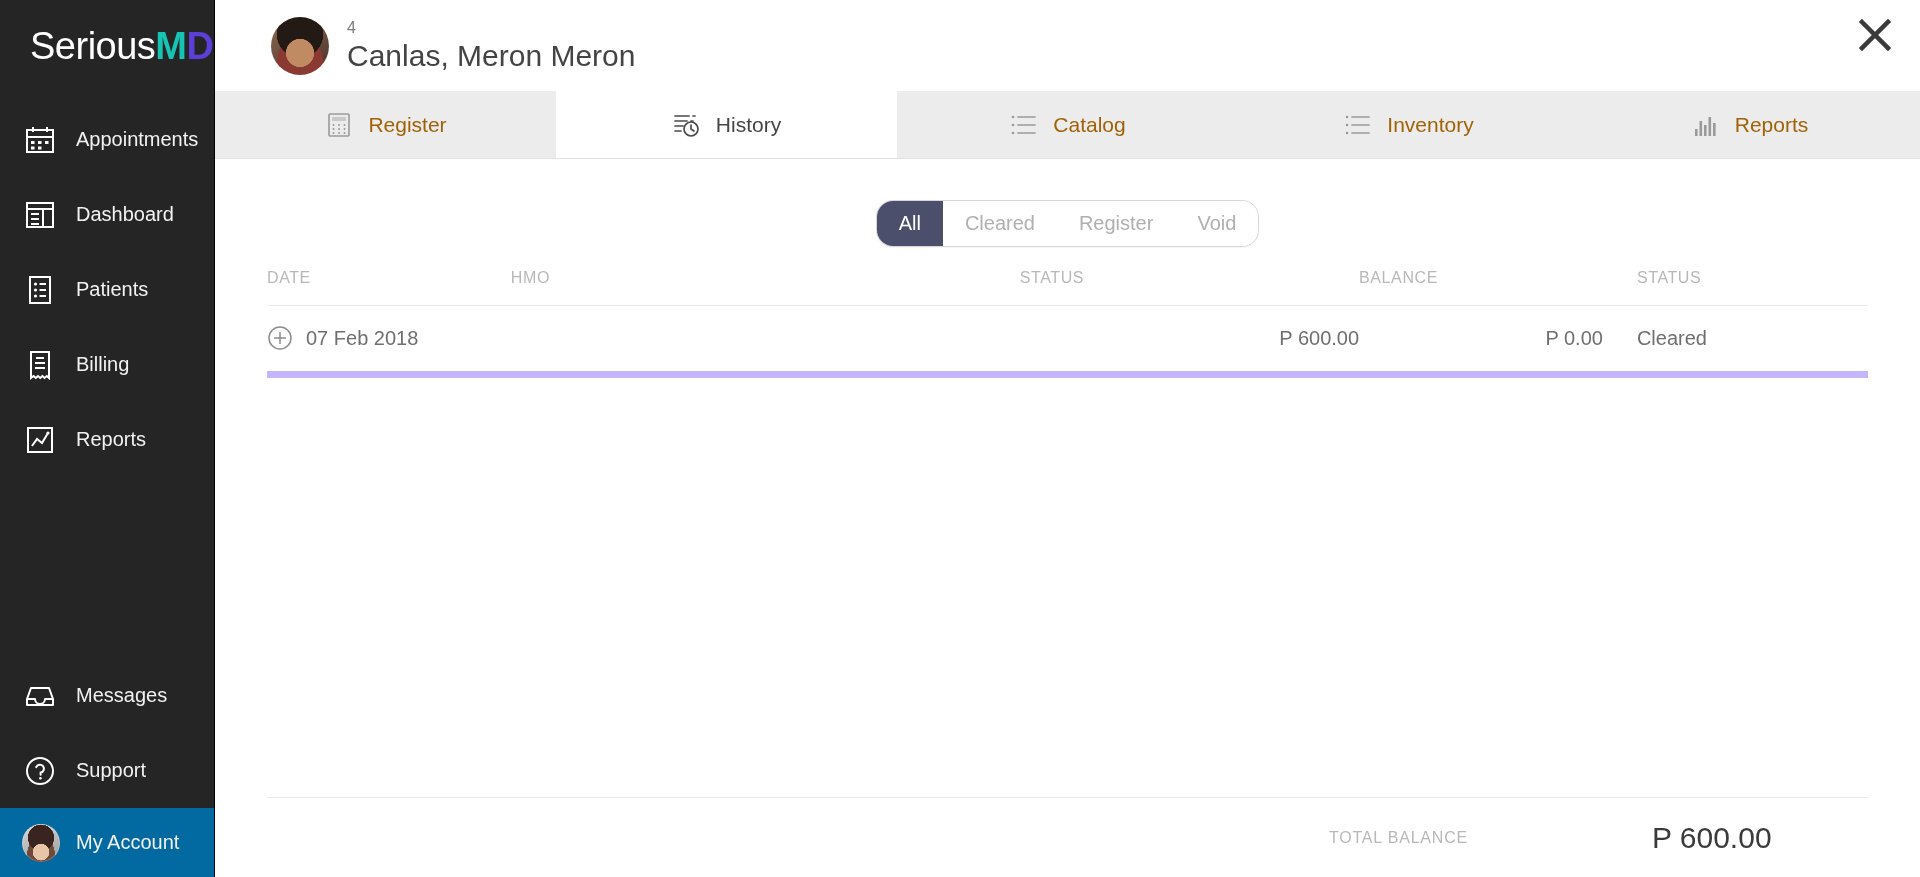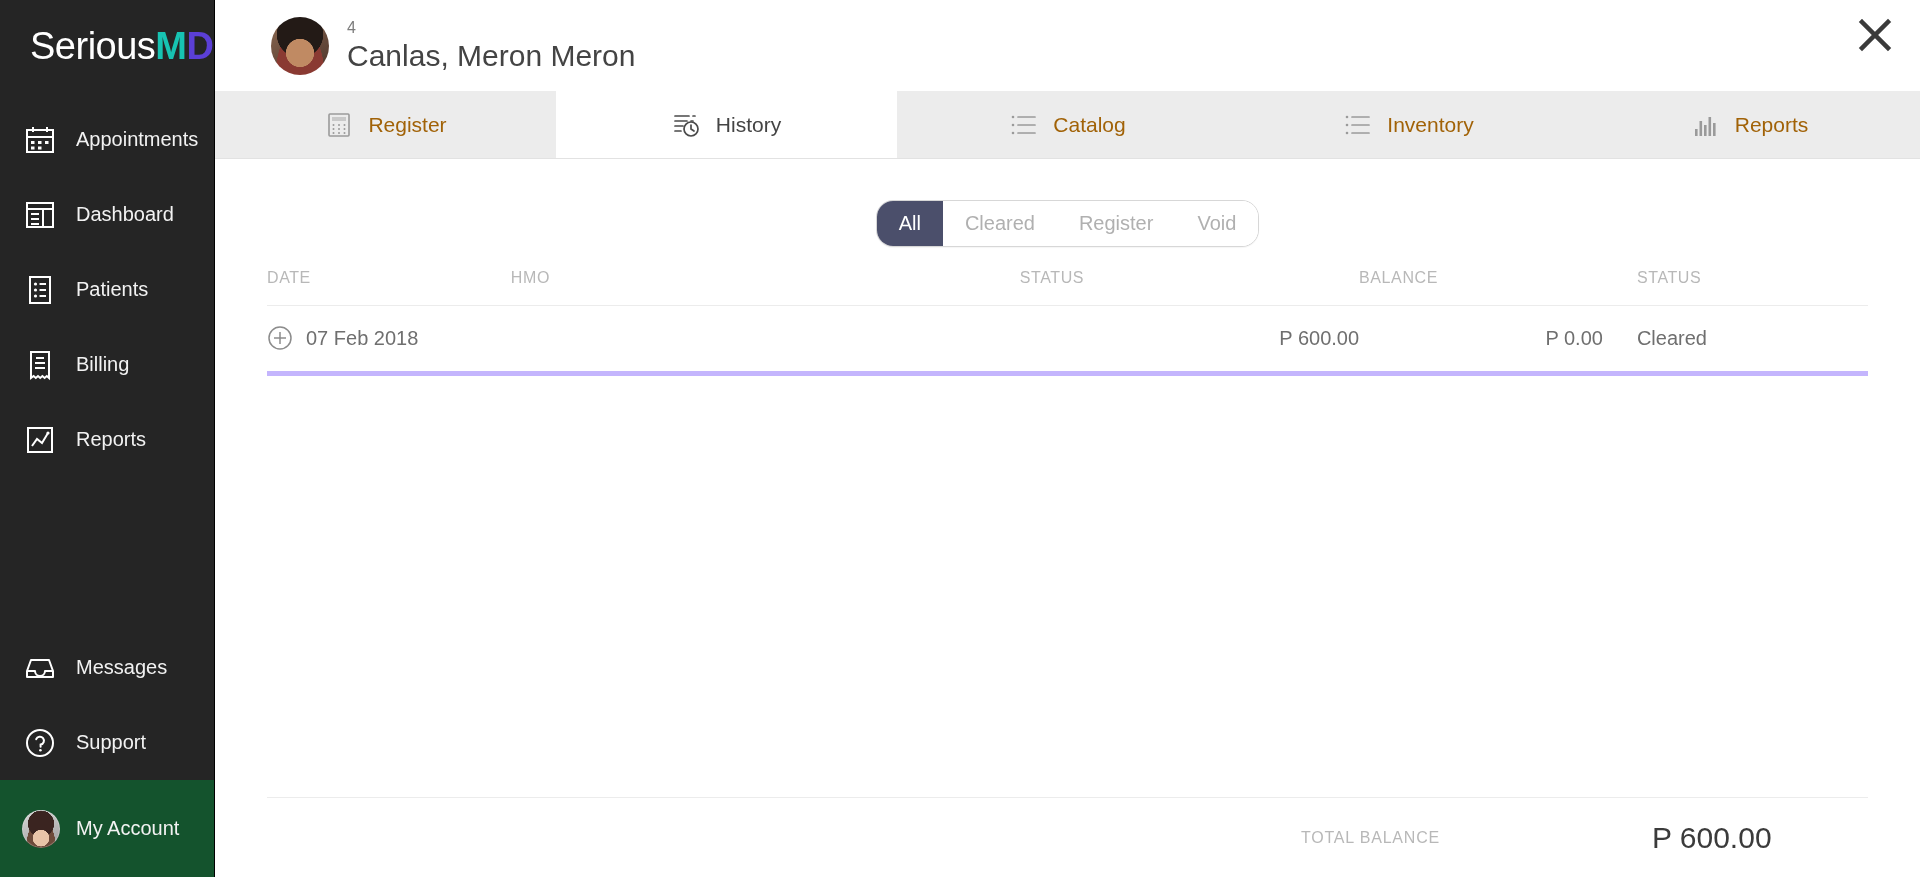--- a/index.html
+++ b/index.html
@@ -40,22 +40,22 @@
     display: flex; align-items: center; justify-content: center;
     flex: 0 0 36px;
   }
   .nav-icon svg { display: block; }
   .nav-label { white-space: nowrap; }
 
   .nav-spacer { flex: 1 1 auto; }
 
   .nav-bottom { padding-bottom: 0; }
   .nav-item.account {
-    background: #14532d;
-    height: 97px;
+    background: #0369a1;
+    height: 69px;
   }
   .avatar-mini {
     width: 38px; height: 38px; border-radius: 50%;
     margin-right: 16px; flex: 0 0 38px;
     background:
       radial-gradient(circle at 50% 74%, #e8c4a8 0 24%, rgba(0,0,0,0) 25%),
       radial-gradient(circle at 50% 36%, #3a2420 0 42%, rgba(0,0,0,0) 43%),
       radial-gradient(ellipse at 50% 105%, #6d4a3a 0 55%, rgba(0,0,0,0) 56%),
       linear-gradient(160deg, #d8d8d8, #9b9b9b);
     box-shadow: inset 0 0 0 1px rgba(255,255,255,0.25);
@@ -142,21 +142,21 @@
   .table-area { padding: 0 52px; margin-top: 16px; flex: 1 1 auto; }
   .tbl { width: 100%; border-collapse: collapse; table-layout: fixed; }
   .tbl thead th {
     font-size: 16px; font-weight: 400; color: #b8b8b8;
     letter-spacing: 0.6px; text-align: left;
     padding: 6px 0 18px 0;
     border-bottom: 1px solid #ececec;
   }
   .tbl tbody td {
     font-size: 20px; color: #6f6f6f; padding: 19px 0 20px 0;
-    border-bottom: 5px solid #c4b5fd;
+    border-bottom: 7px solid #c4b5fd;
     vertical-align: middle;
   }
   .col-date   { width: 230px; }
   .col-hmo    { width: 480px; }
   .col-amount { width: 320px; text-align: right; }
   .col-balance{ width: 230px; text-align: right; }
   .col-status { width: 250px; padding-left: 34px !important; }
   th.col-amount, td.col-amount { text-align: right; }
   th.col-balance, td.col-balance { text-align: right; }
   th.col-status, td.col-status { text-align: left; }
@@ -168,21 +168,21 @@
 
   
   .total-bar {
     border-top: 1px solid #ececec;
     height: 80px; flex: 0 0 80px;
     display: flex; align-items: center;
     padding: 0 52px;
     margin: 0 52px; padding: 0;
   }
   .total-inner {
-    width: 100%; display: flex; align-items: center; justify-content: flex-end; gap: 28px;
+    width: 100%; display: flex; align-items: center; justify-content: flex-end;
   }
   .total-label {
     font-size: 16px; color: #b8b8b8; letter-spacing: 0.8px;
     margin-right: 150px;
   }
   .total-value {
     font-size: 30px; color: #3b3b3b; width: 250px; text-align: left;
     padding-left: 34px;
   }
 </style>

